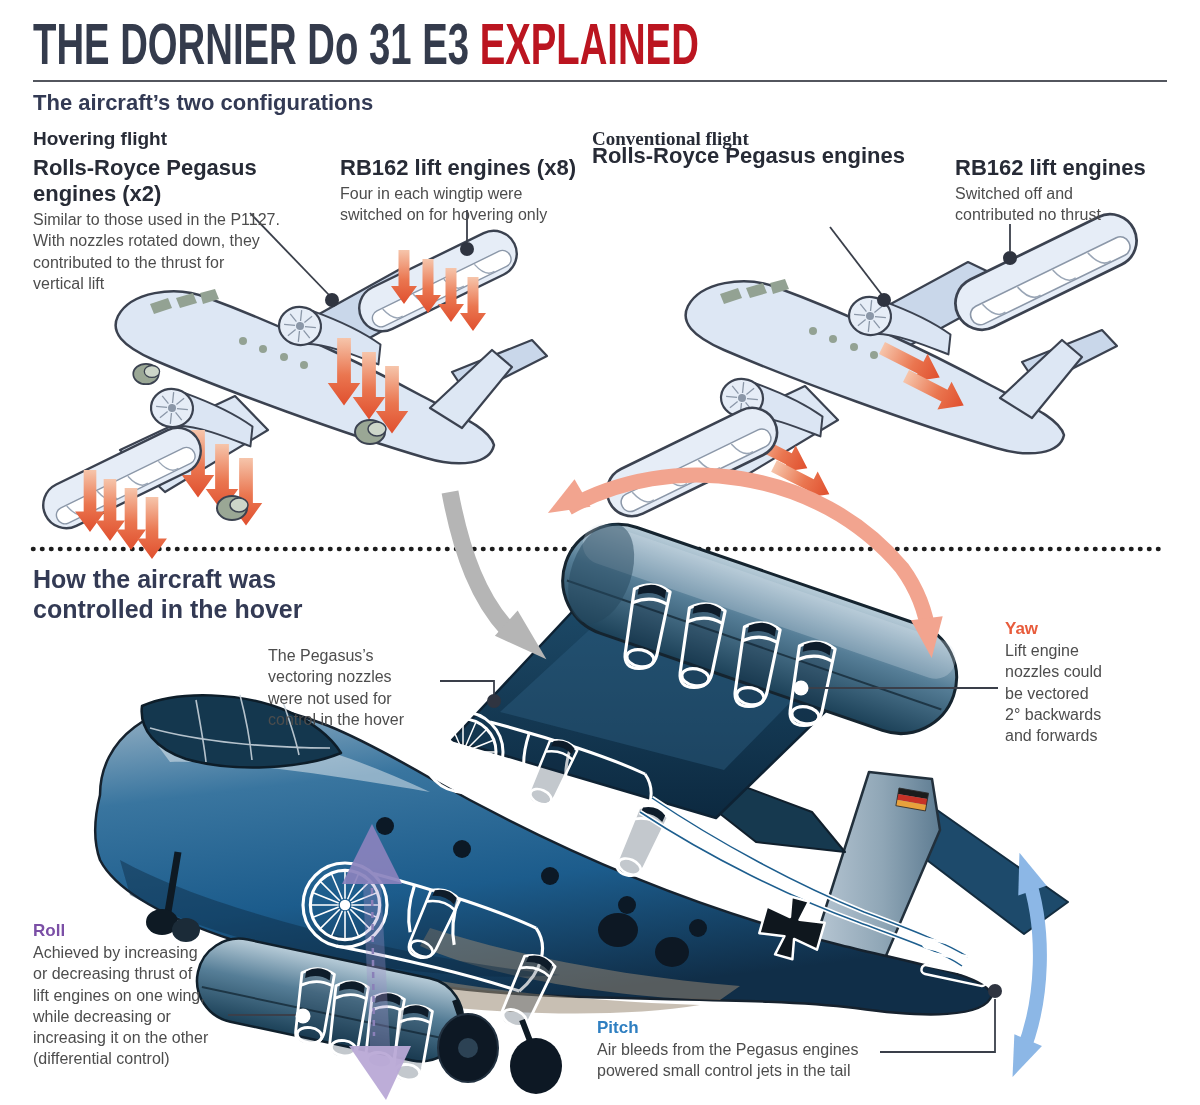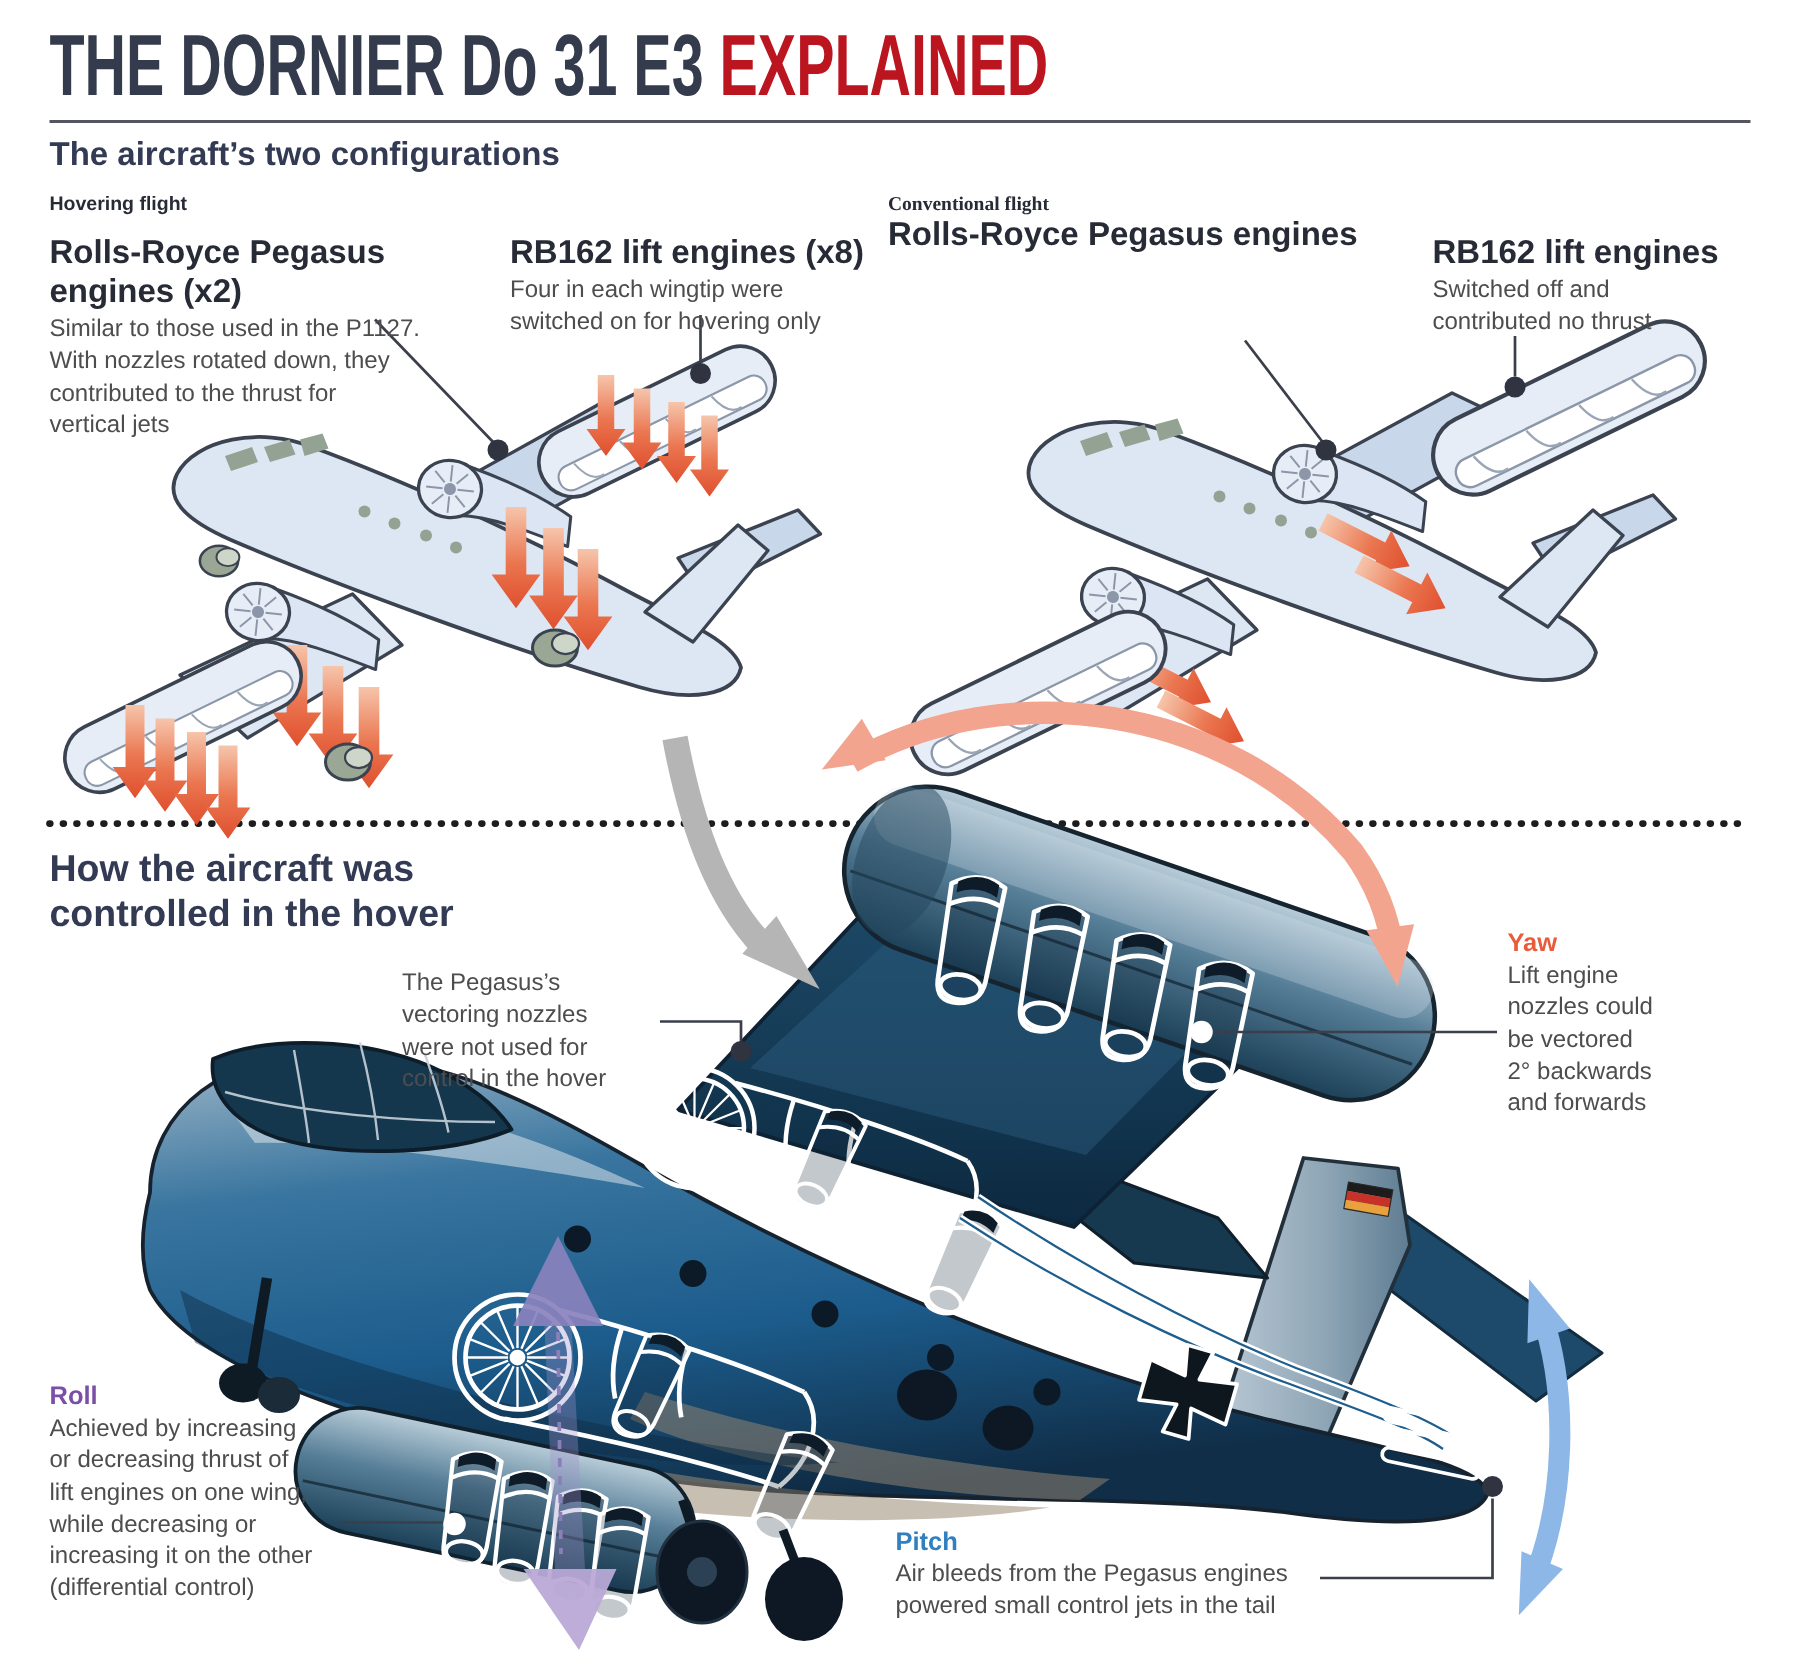--- a/index.html
+++ b/index.html
@@ -7,21 +7,21 @@
         font-family:"Liberation Sans",sans-serif;}
   .art{position:absolute;left:0;top:0;z-index:1;}
   .txt{position:absolute;z-index:2;}
   .title{left:33px;top:14px;font-weight:800;font-size:58px;line-height:1.05;
          letter-spacing:0px;white-space:nowrap;transform:scaleX(.66);transform-origin:left top;
          color:var(--heading-dark,#343b4c);}
   .title .hl{color:var(--accent-red,#bb1520);}
   .rule{position:absolute;z-index:2;left:33px;top:80px;width:1134px;height:2px;background:#53565e;}
   .sec-h{font-weight:700;font-size:22px;color:var(--heading-navy,#333a54);}
   .sec-h2{font-weight:700;font-size:25px;line-height:1.2;color:var(--heading-navy,#333a54);white-space:pre-line;}
-  .lab{font-weight:700;font-size:13px;color:var(--label-dark,#272b36);}
+  .lab{font-weight:700;font-size:19px;color:var(--label-dark,#272b36);}
   .bt{font-weight:700;font-size:22px;color:var(--label-dark,#272b36);margin-bottom:2px;}
   .bb{font-weight:400;font-size:16px;line-height:1.33;color:var(--body-gray,#4d4d4d);white-space:pre-line;}
   .clab{font-weight:700;font-size:17px;margin-bottom:1px;}
   .yaw .clab{color:var(--yaw-orange,#e85c3c);}
   .roll .clab{color:var(--roll-purple,#7b4fa6);}
   .pitch .clab{color:var(--pitch-blue,#2f7fc1);}
 </style>
 </head>
 <body>
 
@@ -291,21 +291,21 @@
 
   <div class="txt sec-h" style="left:33px;top:90px;">The aircraft’s two configurations</div>
 
   <div class="txt lab" style="left:33px;top:128px;">Hovering flight</div>
 
   <div class="txt" style="left:33px;top:155px;width:300px;">
     <div class="bt">Rolls-Royce Pegasus engines (x2)</div>
     <div class="bb">Similar to those used in the P1127.
 With nozzles rotated down, they
 contributed to the thrust for
-vertical jets</div>
+vertical lift</div>
   </div>
 
   <div class="txt" style="left:340px;top:155px;width:250px;">
     <div class="bt">RB162 lift engines (x8)</div>
     <div class="bb">Four in each wingtip were
 switched on for hovering only</div>
   </div>
 
   <div class="txt lab" style="left:592px;top:128px;font-family:Liberation Serif, serif;">Conventional flight</div>
 

